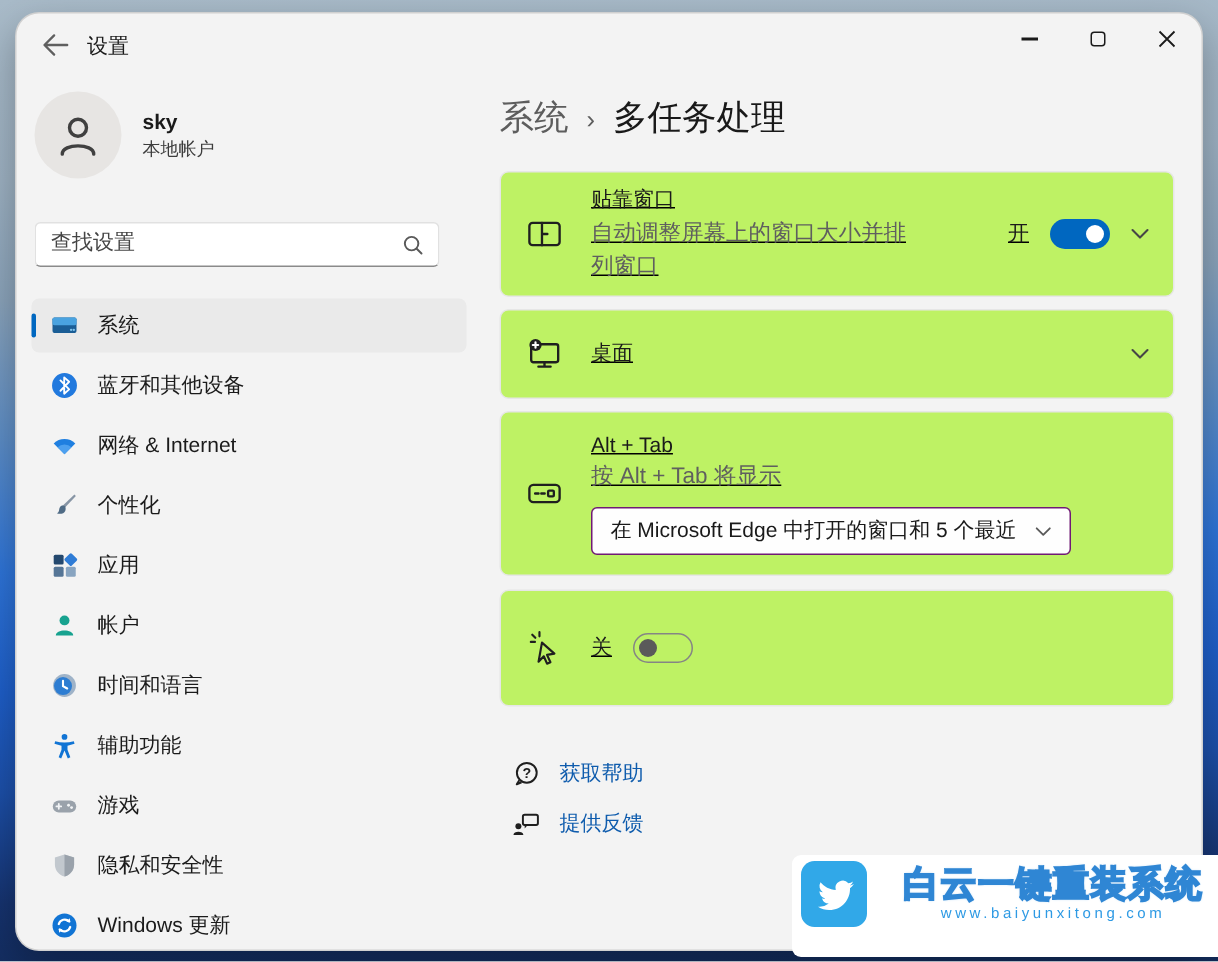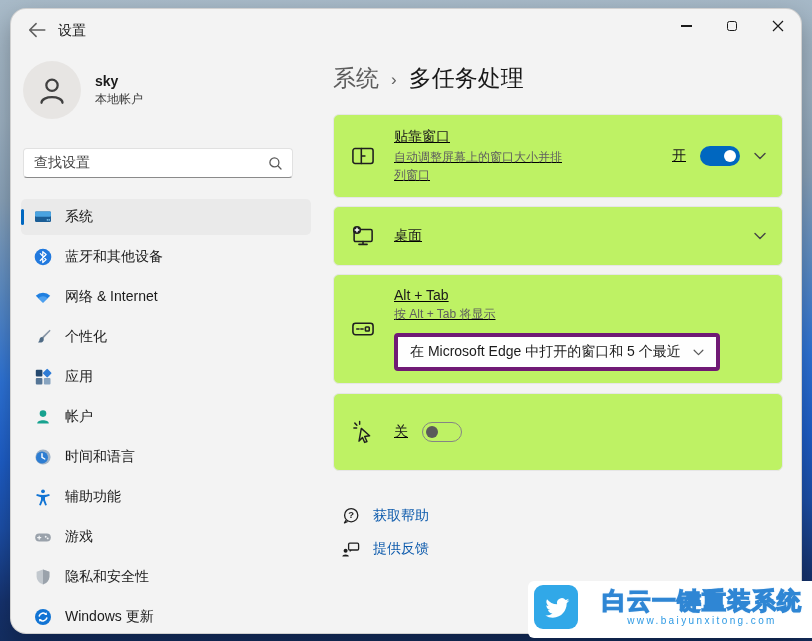--- a/index.html
+++ b/index.html
@@ -48,47 +48,47 @@
   .crumbs { position:absolute; left:322px; top:54px; display:flex; align-items:center; }
   .crumb-parent { font-size:23px; color:#5d5d5d; cursor:pointer; }
   .crumb-sep { font-size:17px; color:#5d5d5d; margin:0 12px; padding-top:2px; }
   .crumb-current { font-size:23px; color:#191919; }
 
   .card { position:absolute; left:322px; width:450px; background:#bef264;
     border:1px solid #e6e6e6; border-radius:6px; display:flex; align-items:center; padding:0 16px;text-decoration:underline; }
   .card-icon { width:26px; flex:0 0 26px; margin-right:18px; display:flex; align-items:center; justify-content:center; }
   .card-text { flex:1; min-width:0; }
   .card-title { font-size:14px; color:#1a1a1a; }
-  .card-desc { font-size:12px; color:#5f5f5f; line-height:1.45; margin-top:3px; white-space:pre-line; }
+  .card-desc { font-size:15px; color:#5f5f5f; line-height:1.45; margin-top:3px; white-space:pre-line; }
   .card-right { display:flex; align-items:center; gap:14px; }
   .toggle-label { font-size:14px; color:#1a1a1a; }
 
   .toggle { width:40px; height:20px; border-radius:10px; position:relative; cursor:pointer; }
   .toggle.on { background:#0067c0; }
   .toggle.on .knob { position:absolute; right:4px; top:4px; width:12px; height:12px; border-radius:50%; background:#fff; }
   .toggle.off { background:transparent; border:1px solid #858585; }
   .toggle.off .knob { position:absolute; left:3px; top:3px; width:12px; height:12px; border-radius:50%; background:#5a5a5a; }
 
   .dropdown { display:inline-flex; align-items:center; gap:12px; margin-top:10px;
-    background:#fefefe; border:4px solid #701a75; border-radius:4px; padding:6px 12px; cursor:pointer; }
+    background:#fefefe; border:1px solid #701a75; border-radius:4px; padding:6px 12px; cursor:pointer; }
   .dropdown-value { font-size:14px; color:#1a1a1a; white-space:nowrap; }
 
   #card-1 { top:105px; height:84px; }
   #card-2 { top:197px; height:60px;justify-content:flex-end; }
   #card-3 { top:265px; height:110px; }
   #card-4 { top:384px; height:78px; }
 
   .link-row { position:absolute; left:330px; display:flex; align-items:center; gap:12px; cursor:pointer; }
   #link-help { top:497px; }
   #link-feedback { top:530px; }
   .link-label { font-size:14px; color:#0f5cad; }
 
   
   .watermark { position:absolute; right:0; bottom:3px; display:flex; align-items:center; gap:24px;
-    background:#ffffff; border-radius:6px 0 0 6px; padding:4px 10px 9px 6px; }
+    background:#ffffff; border-radius:6px 0 0 6px; padding:4px 10px 20px 6px; }
   .wm-logo { width:44px; height:44px; border-radius:9px; background:#31a8e8;
     display:flex; align-items:center; justify-content:center; }
   .wm-text { display:flex; flex-direction:column; align-items:center; }
   .wm-title { font-size:24px; font-weight:bold; color:#fff; letter-spacing:1px; line-height:1.1;
     -webkit-text-stroke:1.3px #2f86d4; text-shadow:0 0 2px #9cc9ef; white-space:nowrap; }
   .wm-url { font-size:10px; color:#2e9ae4; letter-spacing:2.4px; margin-top:1px; white-space:nowrap; }
 </style>
 </head>
 <body>
 

